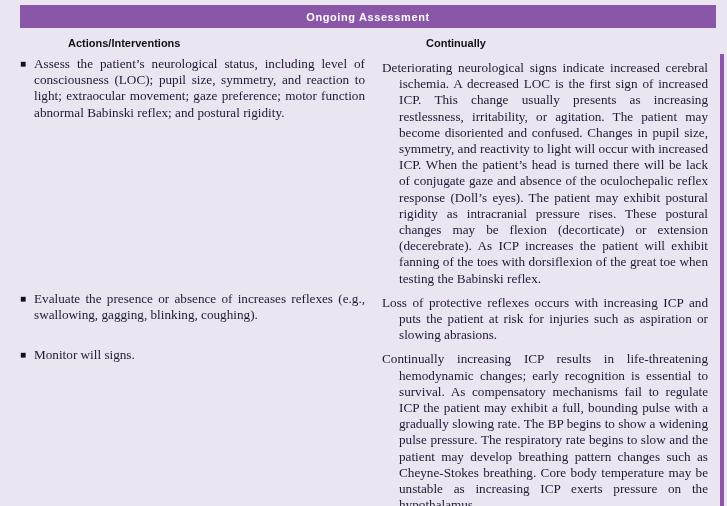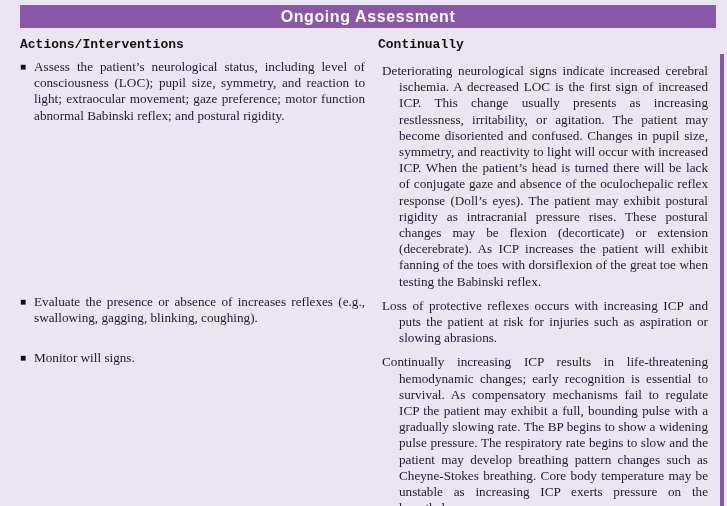--- a/index.html
+++ b/index.html
@@ -21,36 +21,37 @@
     margin: 5px 11px 0 20px;
     height: 23px;
     background: #8A57A8;
     display: flex;
     align-items: center;
     justify-content: center;
   }
   .title-bar .title-text {
     font-family: "Liberation Sans", sans-serif;
     font-weight: bold;
-    font-size: 16px;
+    font-size: 11px;
     letter-spacing: 0.6px;
     color: #FFFFFF;
   }
   .grid {
     display: grid;
     grid-template-columns: 345px 334px;
     column-gap: 13px;
     padding: 9px 15px 0 20px;
   }
   .col-header {
-    font-family: Liberation Mono, monospace;
+    font-family: Liberation Sans, sans-serif;
     font-weight: bold;
-    font-size: 13px;
+    font-size: 11px;
     color: #111111;
     padding-bottom: 7px;
+    margin-left: 48px;
   }
   .cell {
     align-self: start;
     font-size: 13.2px;
     line-height: 16.2px;
     text-align: justify;
   }
   .action-item {
     display: flex;
     gap: 8px;

